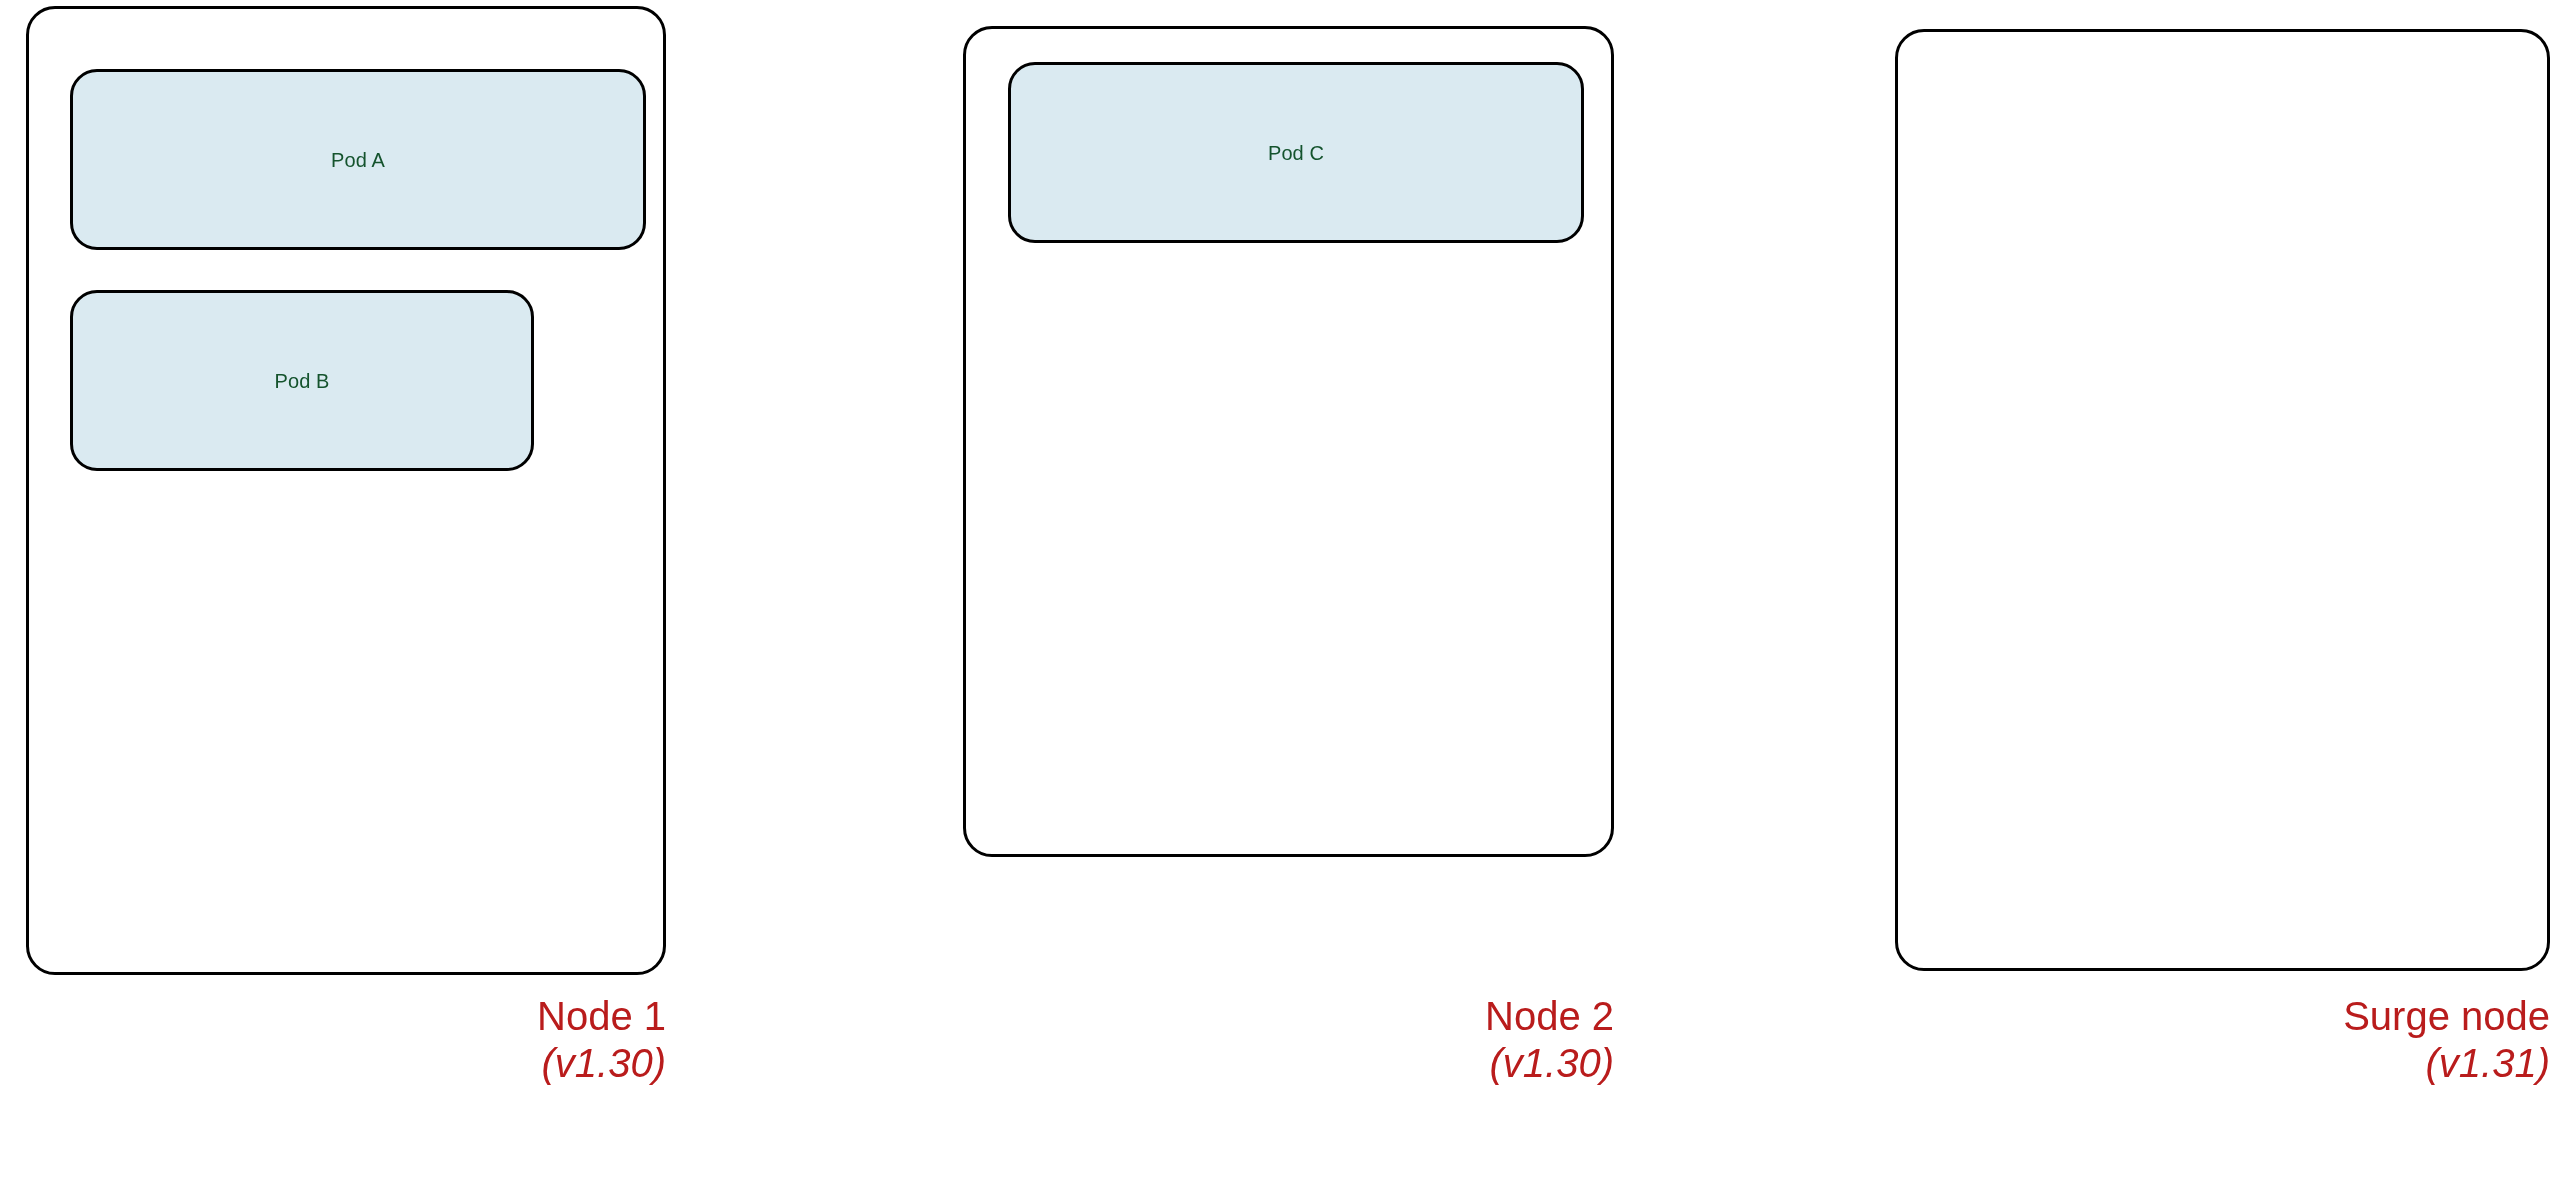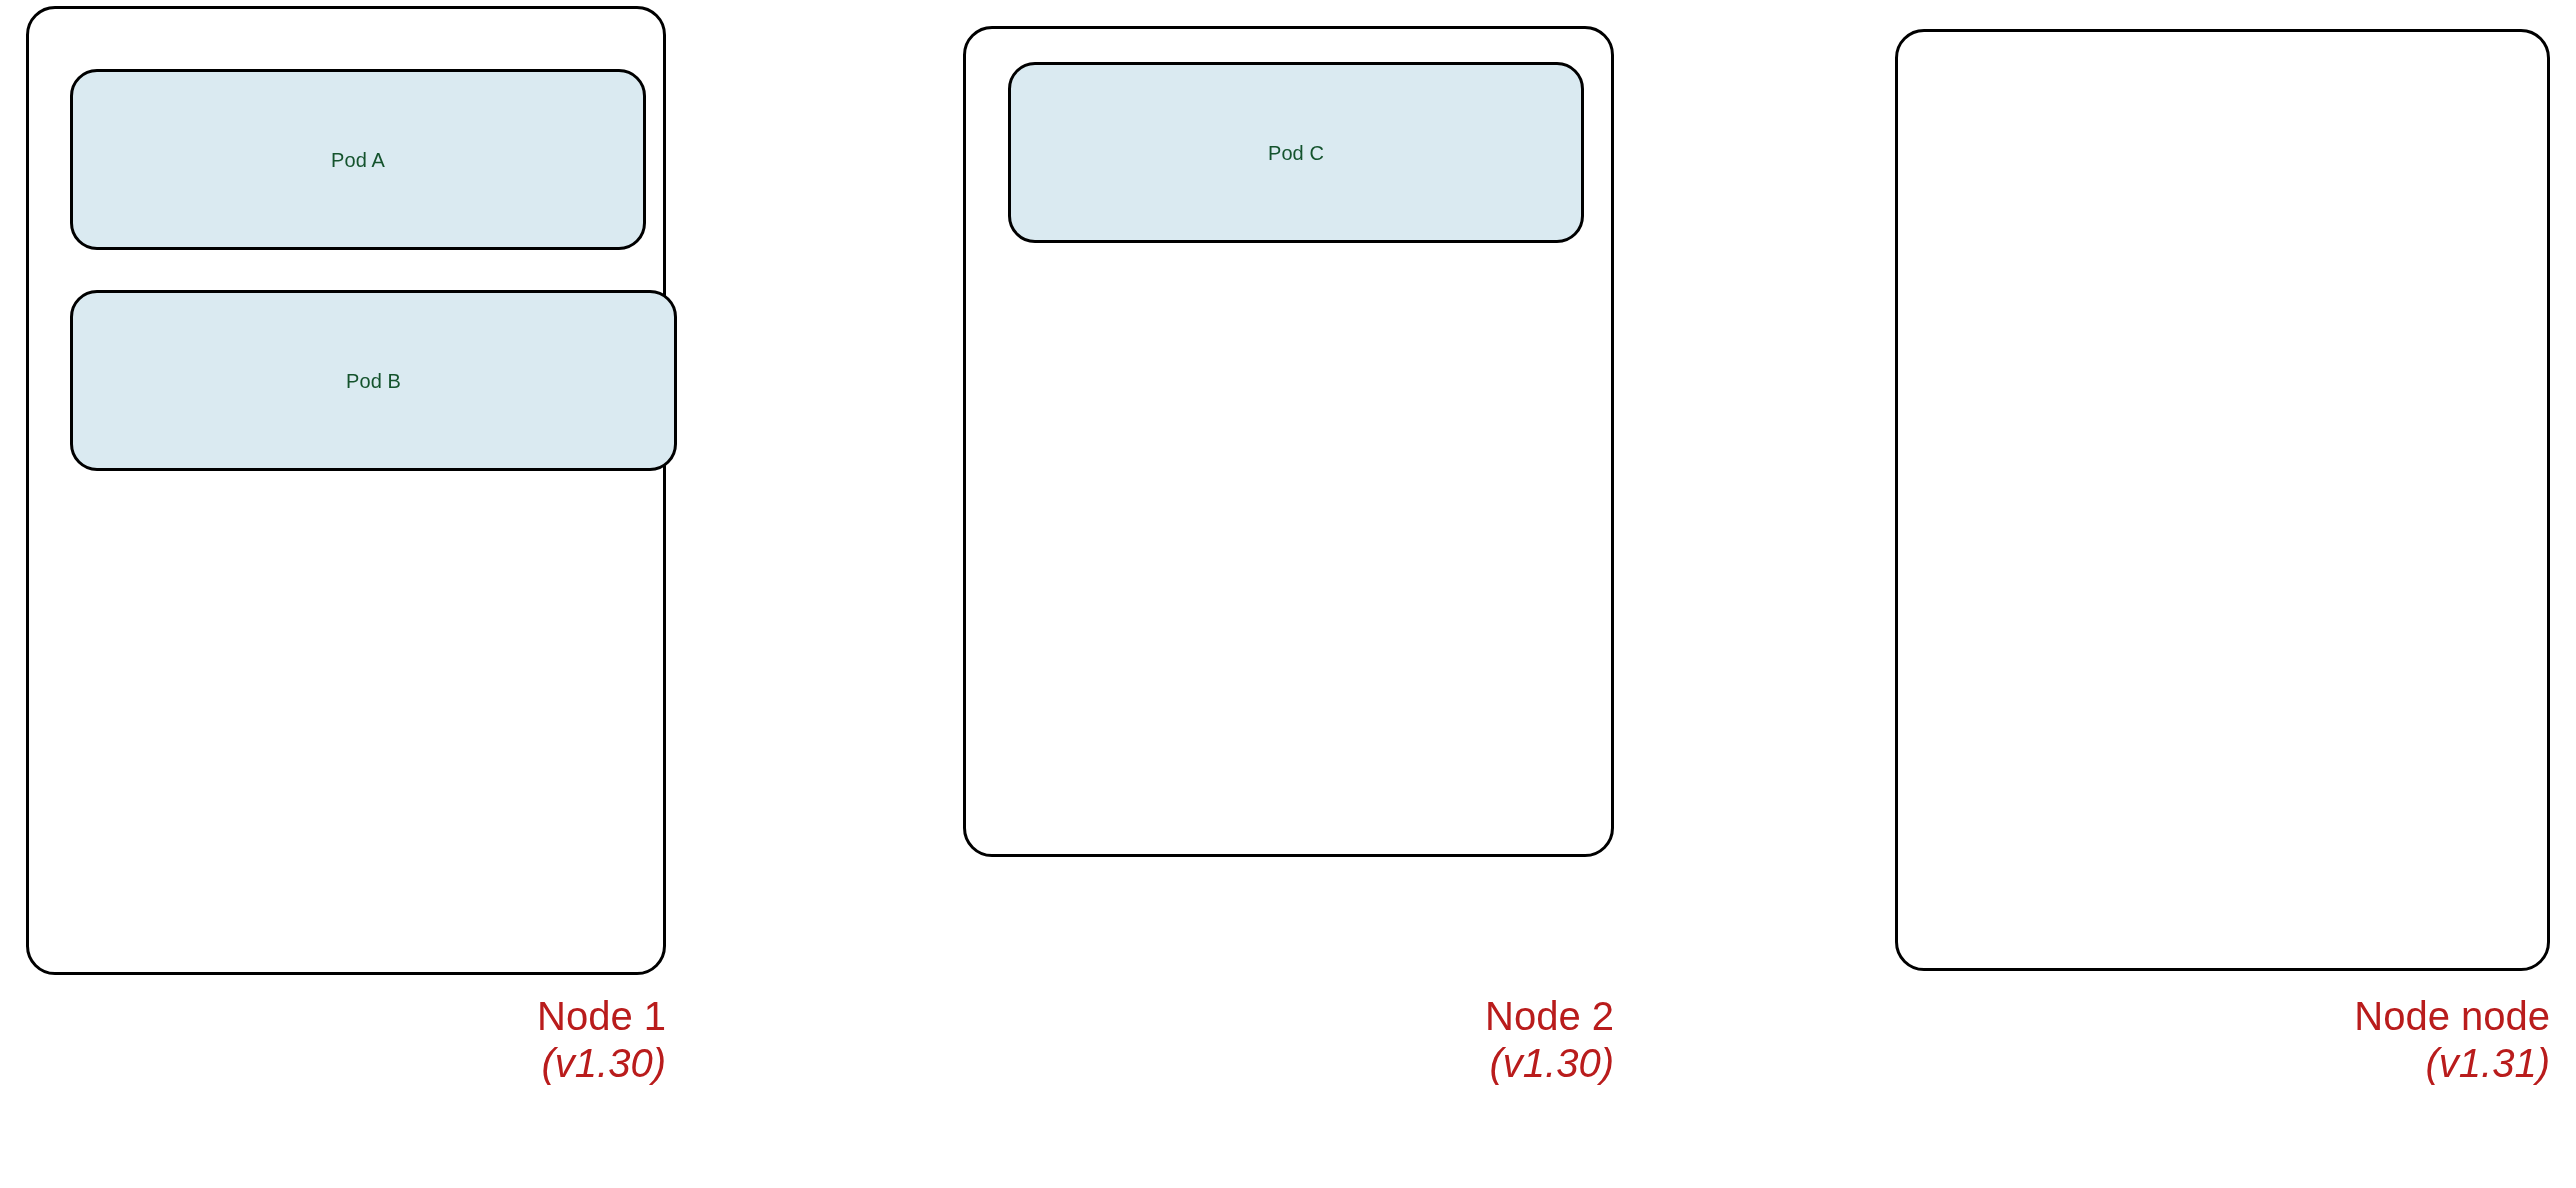--- a/index.html
+++ b/index.html
@@ -82,21 +82,21 @@
 
 <div id="canvas">
 
   <div class="node-group">
     <div class="node-box" style="left:26px; top:6.2px; width:640px; height:969px;">
 
       <div class="pod" style="left:41px; top:60px; width:576px; height:181px;">
         <span class="pod-label">Pod A</span>
       </div>
 
-      <div class="pod" style="left:41px; top:281px; width:607px; height:181px;align-items:center;">
+      <div class="pod" style="left:41px; top:281px; width:464px; height:181px;align-items:center;">
         <span class="pod-label">Pod B</span>
       </div>
 
     </div>
 
     <div class="node-caption" style="left:26px; top:993px; width:640px;">
       <span class="caption-name">Node 1</span>
       <span class="caption-version">(v1.30)</span>
     </div>
   </div>
@@ -116,19 +116,19 @@
       <span class="caption-version">(v1.30)</span>
     </div>
   </div>
 
   <div class="node-group">
     <div class="node-box" style="left:1895px; top:29px; width:655px; height:942px;">
       <div class="node-empty-area" style="left:0; top:0; right:0; bottom:0;"></div>
     </div>
 
     <div class="node-caption" style="left:1895px; top:993px; width:655px;">
-      <span class="caption-name">Node node</span>
+      <span class="caption-name">Surge node</span>
       <span class="caption-version">(v1.31)</span>
     </div>
   </div>
 
 </div>
 
 
 </body></html>

